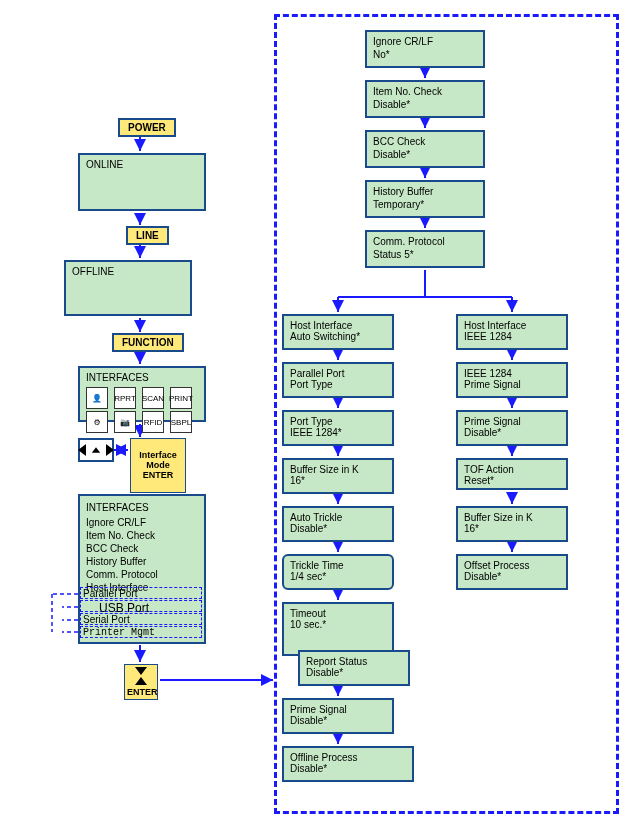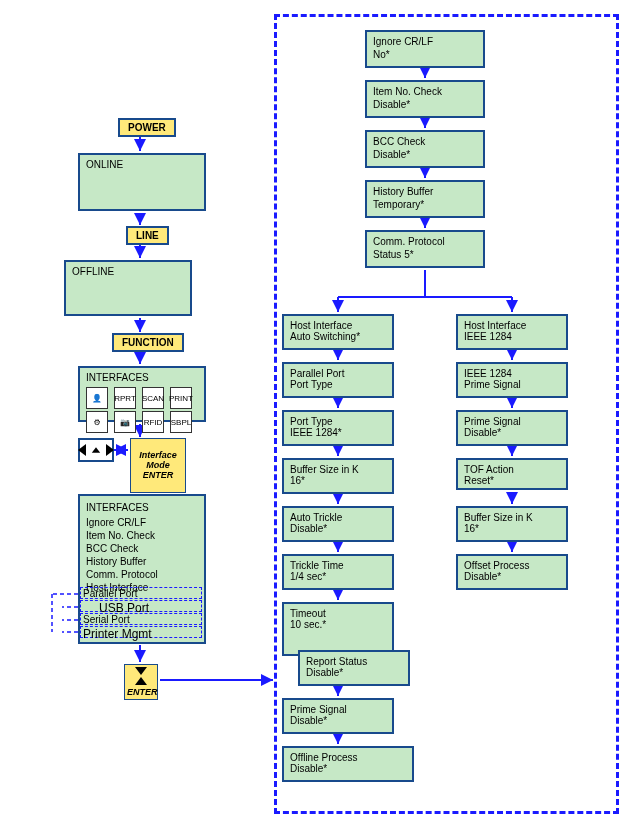--- a/index.html
+++ b/index.html
@@ -39,21 +39,20 @@
     text-align: center;
   }
   .tag-small {
     position: absolute;
     border: 1.5px solid #184a8c;
     background: #ffe97a;
     font-size: 9px;
     font-weight: bold;
     padding: 2px 4px;
     text-align: center;
-    font-style: italic;
   }
   .dashed-panel {
     position: absolute;
     border: 3px dashed #1a1aff;
     background: transparent;
   }
   .dashed-small {
     position: absolute;
     border: 1.5px dashed #1a1aff;
   }
@@ -227,21 +226,21 @@
 
 <div class="dashed-small" style="left:80px; top:587px; width:122px; height:12px; font-size:10px; padding-left:2px;">
   <span>Parallel Port</span>
 </div>
 <div class="dashed-small" style="left:80px; top:600px; width:122px; height:12px; font-size:12px; padding-left:18px;">
   <span>USB Port</span>
 </div>
 <div class="dashed-small" style="left:80px; top:613px; width:122px; height:12px; font-size:10px; padding-left:2px;">
   <span>Serial Port</span>
 </div>
-<div class="dashed-small" style="left:80px; top:626px; width:122px; height:12px; font-size:12px; padding-left:2px;">
+<div class="dashed-small" style="left:80px; top:626px; width:122px; height:12px; font-size:10px; padding-left:2px;font-family:Liberation Mono, monospace;">
   <span>Printer Mgmt</span>
 </div>
 
 <div class="tag-small" style="left:124px; top:664px; width:34px; padding:2px 2px 2px 2px;">
   <div><span class="tri-down"></span><span class="tri-up"></span></div>
   <div>ENTER</div>
 </div>
 
 
 <div class="box" style="left:365px; top:30px; width:120px; height:38px;">
@@ -278,21 +277,21 @@
       <div>IEEE 1284*</div>
 </div>
 <div class="box" style="left:282px; top:458px; width:112px; height:36px;">
   <div>Buffer Size in K</div>
       <div>16*</div>
 </div>
 <div class="box" style="left:282px; top:506px; width:112px; height:36px;">
   <div>Auto Trickle</div>
       <div>Disable*</div>
 </div>
-<div class="box" style="left:282px; top:554px; width:112px; height:36px;">
+<div class="box" style="left:282px; top:554px; width:112px; height:36px;border-radius:6px;">
   <div>Trickle Time</div>
       <div>1/4 sec*</div>
 </div>
 <div class="box" style="left:282px; top:602px; width:112px; height:54px;">
   <div>Timeout</div>
       <div>10 sec.*</div>
 </div>
 <div class="box" style="left:282px; top:650px; width:112px; height:36px;margin-left:16px;">
   <div>Report Status</div>
       <div>Disable*</div>

